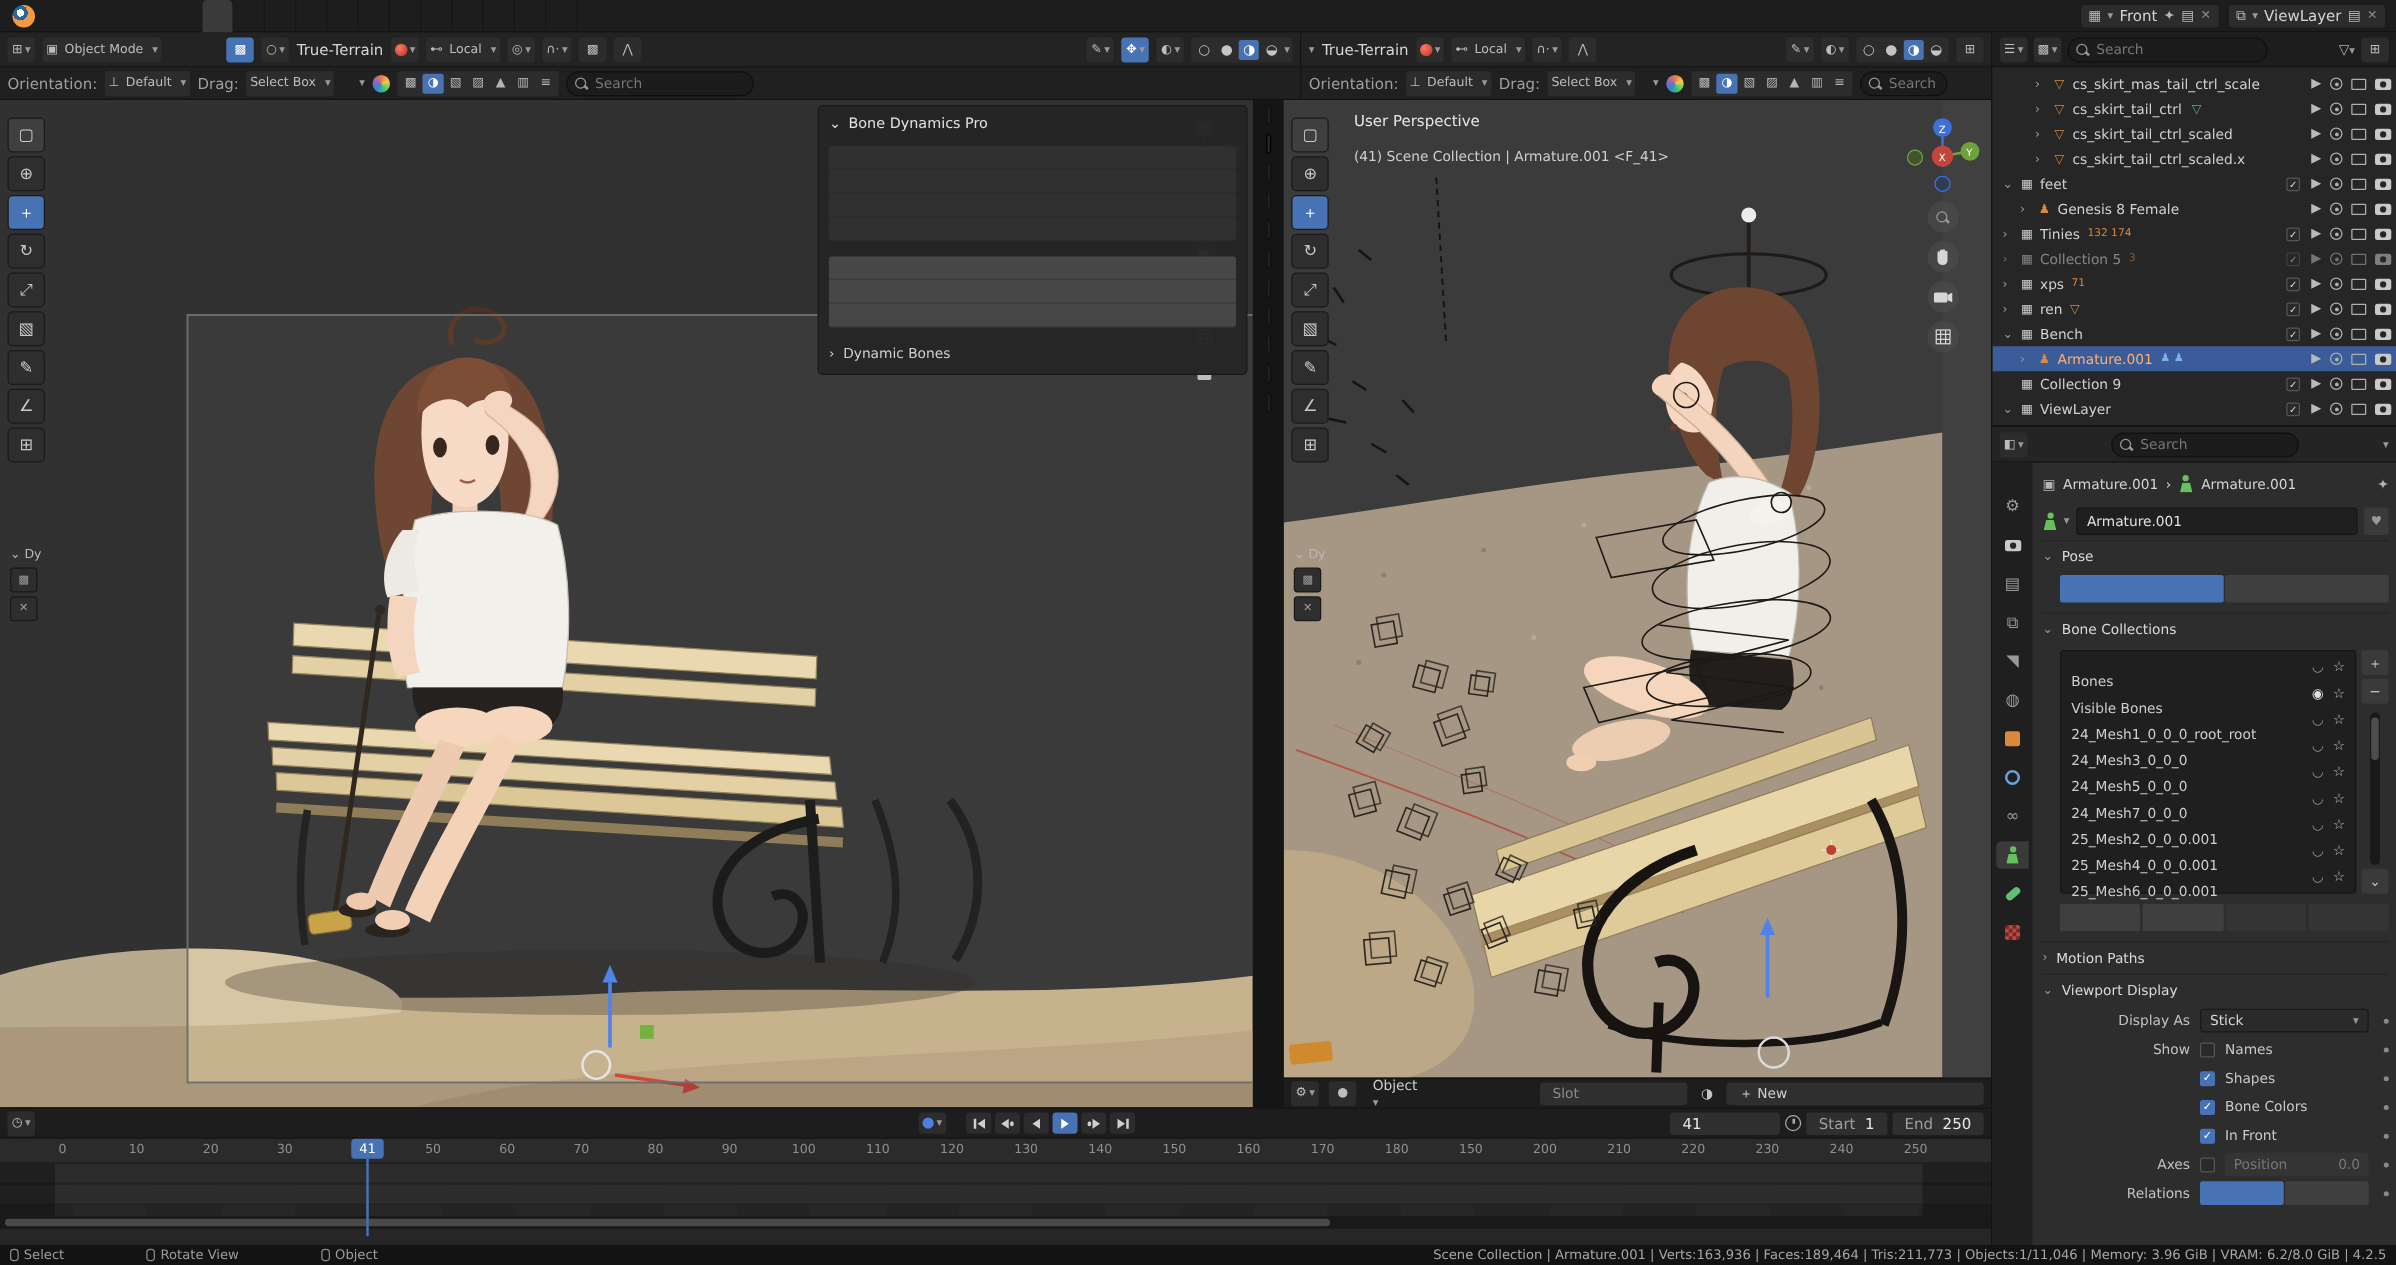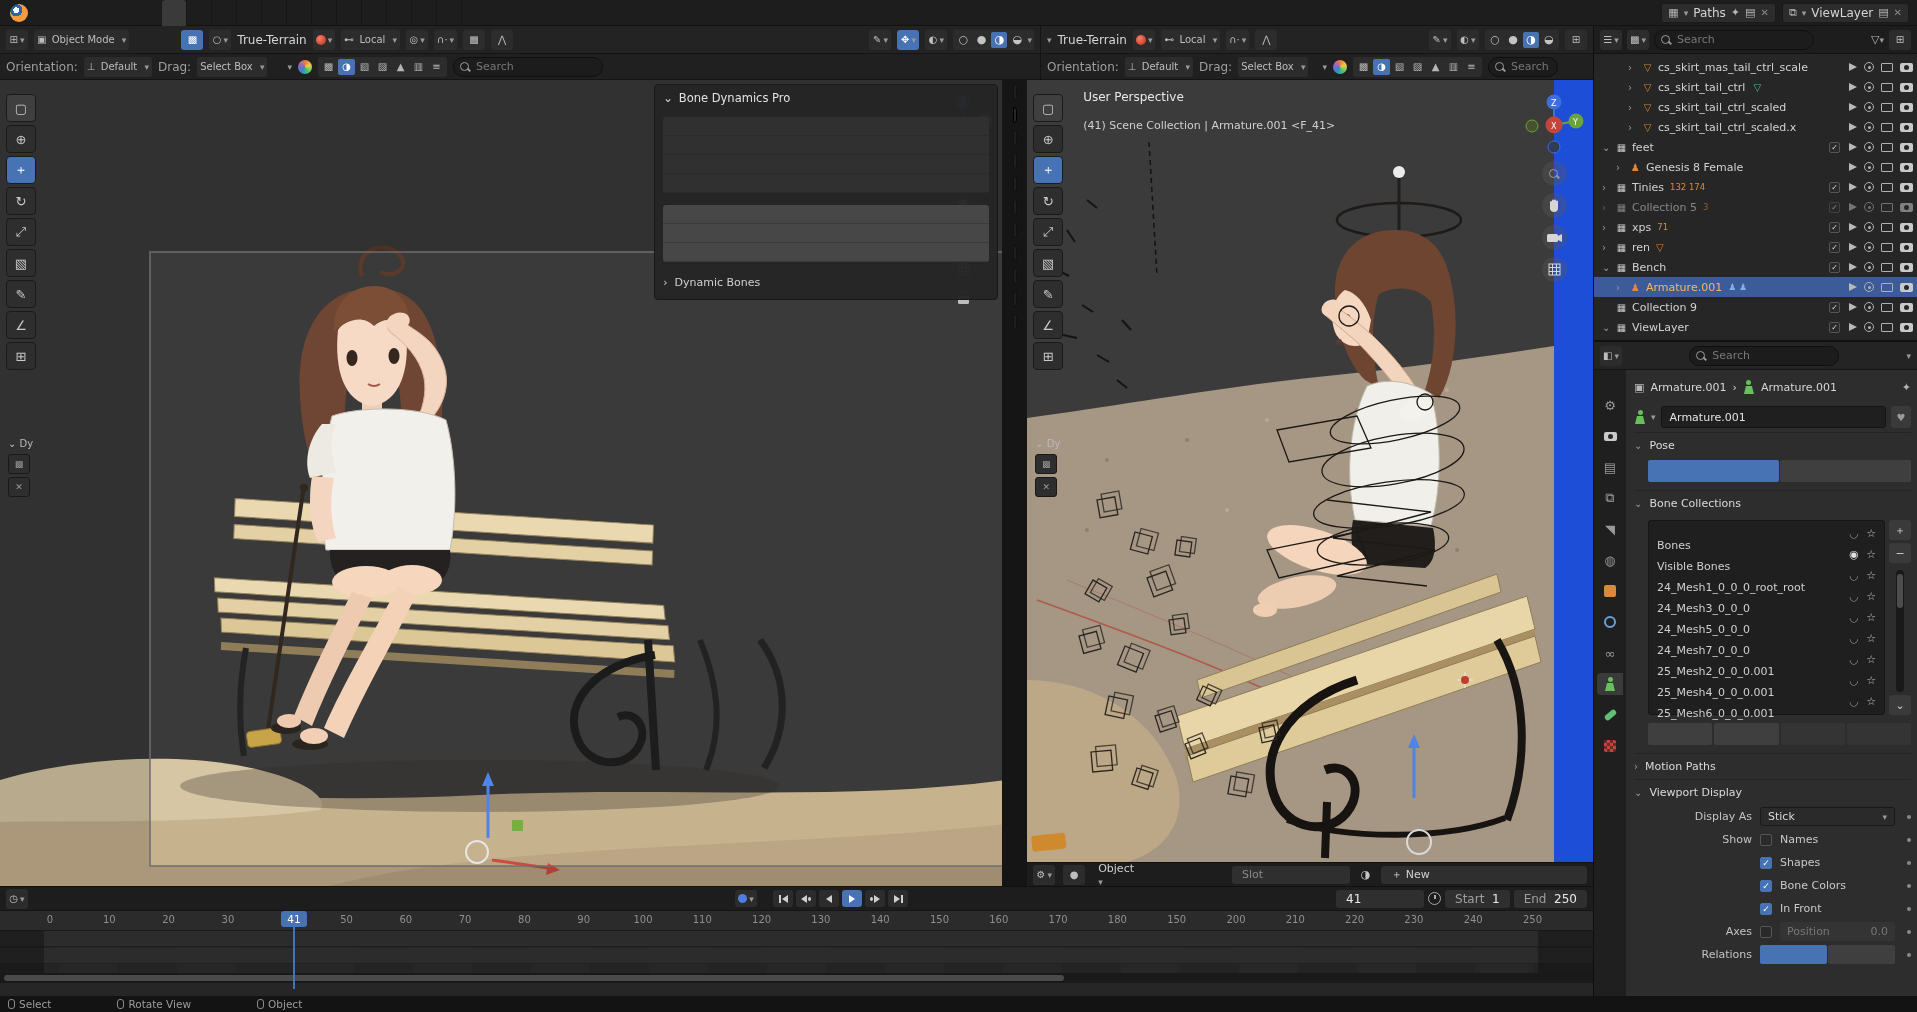--- a/index.html
+++ b/index.html
@@ -41,21 +41,21 @@
   .tog{width:17px;height:16px;border-radius:2px;display:inline-flex;align-items:center;justify-content:center;font-size:10px;color:#b5b5b5;}
   .tog.on{background:#4772b3;color:#fff;}
   .rainbow{width:14px;height:14px;border-radius:50%;background:conic-gradient(#e74,#ec4,#4c6,#38c,#86c,#e74);}
   
   .vps{position:absolute;left:0;top:80px;width:1593px;height:806px;display:flex;}
   .lvp{position:relative;width:1040px;height:806px;background:#3a3a3a;overflow:hidden;}
   .ntabs{width:26px;height:806px;background:#151515;display:flex;flex-direction:column;align-items:center;padding-top:4px;gap:7px;}
   .vtab{writing-mode:vertical-rl;font-size:10px;color:#9a9a9a;background:#1f1f1f;border:1px solid #101010;border-radius:0 3px 3px 0;padding:7px 1px;line-height:1;}
   .vtab.active{background:#262626;color:#e8e8e8;border-color:#000;}
   .rcol{flex:1;display:flex;flex-direction:column;}
-  .rvp{position:relative;height:782px;background:#1d4ed8;overflow:hidden;}
+  .rvp{position:relative;height:782px;background:#404040;overflow:hidden;}
   .shader{height:24px;background:#1d1d1d;border-top:1px solid #101010;display:flex;align-items:center;gap:8px;padding:0 6px;font-size:11px;}
   .overlay-txt{position:absolute;left:56px;top:10px;z-index:5;}
   .ovl1{color:#e8e8e8;font-size:12px;}
   .ovl2{color:#cfcfcf;font-size:11px;margin-top:15px;}
   
   .toolcol{position:absolute;left:6px;top:14px;z-index:6;display:flex;flex-direction:column;gap:3px;}
   .tool{width:30px;height:28px;background:#2e2e2e;border:1px solid #1a1a1a;border-radius:4px;display:flex;align-items:center;justify-content:center;color:#c9c9c9;font-size:13px;}
   .tool.sel{background:#3f3f3f;}
   .tool.active{background:#4772b3;color:#fff;}
   .dyp{position:absolute;left:8px;top:358px;z-index:6;color:#b9b9b9;font-size:10px;}
@@ -224,21 +224,21 @@
         <span class="ws"></span>
         <span class="ws"></span>
         <span class="ws"></span>
         <span class="ws"></span>
         <span class="ws"></span>
       </span>
     <span class="top-right">
       <span class="chip">
         <span class="g">▦</span>
           <span class="caret">▾</span>
-        <span>Paths</span>
+        <span>Front</span>
         <span class="g">✦</span>
         <span class="g">▤</span>
         <span class="x">✕</span>
       </span>
       <span class="chip">
         <span class="g">⧉</span>
           <span class="caret">▾</span>
         <span>ViewLayer</span>
         <span class="g">▤</span>
         <span class="x">✕</span>
@@ -1235,14 +1235,15 @@
         <span>Select</span>
       </span>
     <span class="hint">
         <span class="mouseic"></span>
         <span>Rotate View</span>
       </span>
     <span class="hint">
         <span class="mouseic"></span>
         <span>Object</span>
       </span>
+    <span class="stats">Scene Collection | Armature.001 | Verts:163,936 | Faces:189,464 | Tris:211,773 | Objects:1/11,046 | Memory: 3.96 GiB | VRAM: 6.2/8.0 GiB | 4.2.5</span>
   </div>
 </div>
 
 </body></html>

